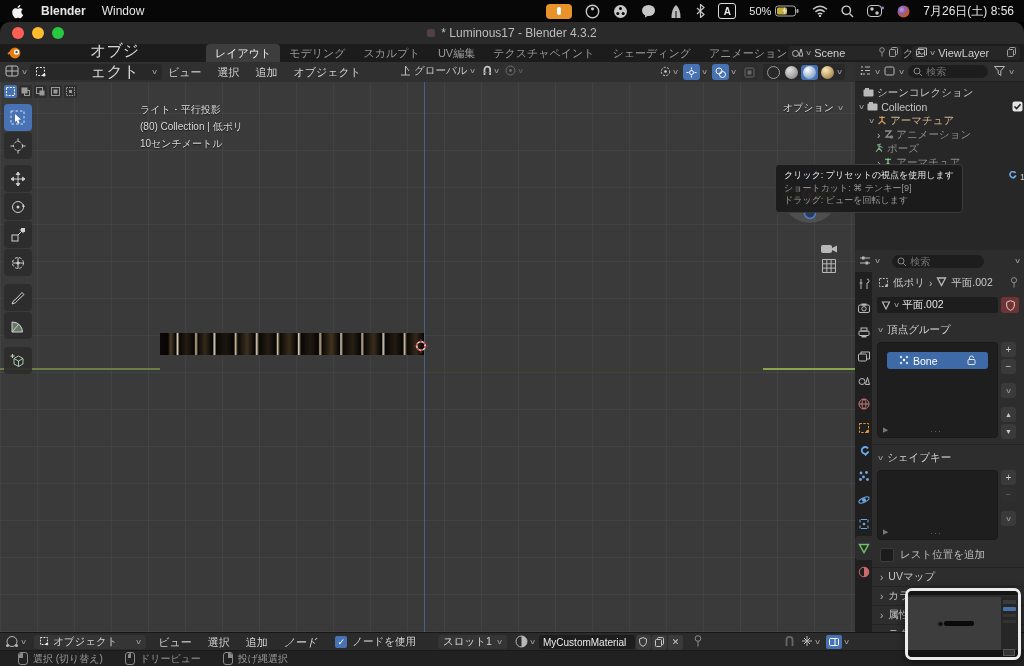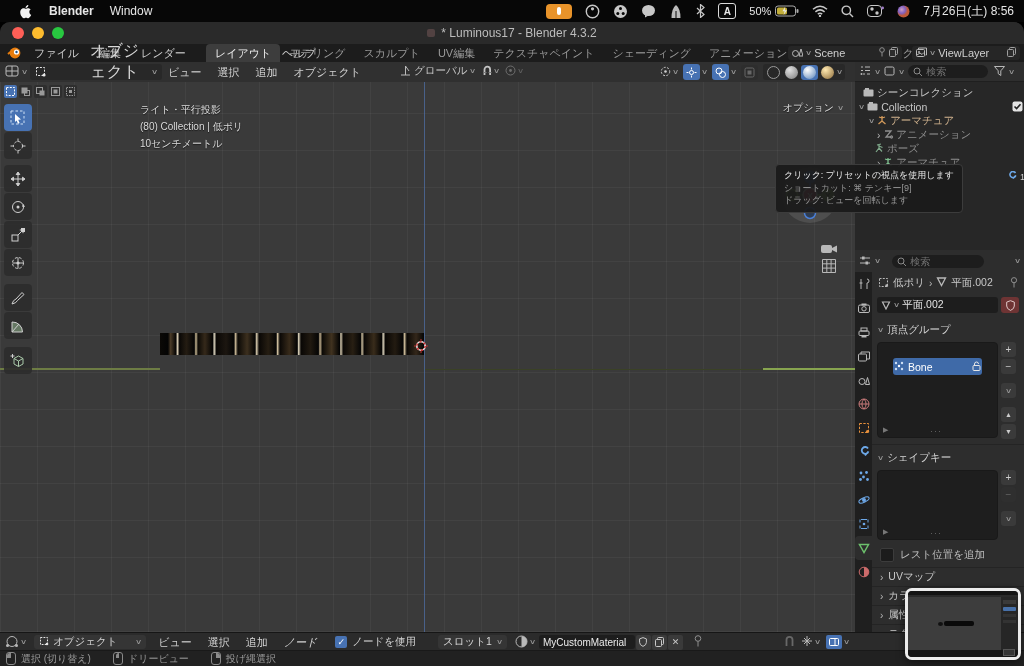--- a/index.html
+++ b/index.html
@@ -75,21 +75,21 @@
   
   .pip{left:905px;top:566px;width:110px;height:66px;background:#3d3d3d;border:3px solid #ececec;border-radius:7px;z-index:80;overflow:hidden;box-shadow:0 2px 8px rgba(0,0,0,.5);}
   .glyph{color:#b9b9b9;}
 </style>
 </head>
 <body>
 
 <div id="app">
 
   <div class="a menubar">
-    <div class="row a" style="left:20px;top:0;gap:16px;">
+    <div class="row a" style="left:12px;top:0;gap:16px;">
       <span style="display:flex;">
         <svg width="13" height="15" viewBox="0 0 13 15">
             <path fill="#f2f2f2" d="M9.3 7.9c0-1.6 1.3-2.4 1.4-2.4-.8-1.1-2-1.3-2.4-1.3-1-.1-2 .6-2.5.6-.5 0-1.3-.6-2.2-.6-1.1 0-2.2.7-2.8 1.7-1.2 2-.3 5 .9 6.6.6.8 1.2 1.7 2.1 1.7.9 0 1.2-.5 2.2-.5 1 0 1.3.5 2.2.5.9 0 1.5-.8 2.1-1.6.6-.9.9-1.8.9-1.9-.1 0-1.9-.7-1.9-2.8zM7.6 3.1c.5-.6.8-1.4.7-2.2-.7 0-1.5.5-2 1-.4.5-.8 1.3-.7 2.1.8.1 1.6-.4 2-.9z"></path>
           </svg>
       </span>
       <span style="font-weight:bold;">Blender</span>
       <span>Window</span>
     </div>
     <div class="row a" style="right:10px;top:0;gap:13px;">
       <span class="micpill">
@@ -186,27 +186,20 @@
       </div>
     </div>
 
     <div class="a topbar">
       <span class="a" style="left:7px;top:3px;"><svg width="14" height="12">
             <circle cx="8" cy="6" r="5.4" fill="#e87d0d"></circle>
             <circle cx="9.5" cy="5" r="2.6" fill="#fff"></circle>
             <circle cx="9.5" cy="5" r="1.2" fill="#265787"></circle>
             <path d="M1 7 L6 3" stroke="#e87d0d" stroke-width="2"></path>
           </svg></span>
-      <div class="row a" style="left:24px;top:0;">
-        <span class="menu-item">ファイル</span>
-        <span class="menu-item">編集</span>
-        <span class="menu-item">レンダー</span>
-        <span class="menu-item">ウィンドウ</span>
-        <span class="menu-item">ヘルプ</span>
-      </div>
       <div class="row a" style="left:206px;top:0;">
         <span class="wtab active">レイアウト</span>
         <span class="wtab">モデリング</span>
         <span class="wtab">スカルプト</span>
         <span class="wtab">UV編集</span>
         <span class="wtab">テクスチャペイント</span>
         <span class="wtab">シェーディング</span>
         <span class="wtab">アニメーション</span>
         <span class="wtab">レンダリング</span>
         <span class="wtab">スクリプト作成</span>
@@ -740,21 +733,21 @@
               </svg>
           </span>
         </div>
 
         <div class="sechead" style="margin:10px 0 0 6px;">
           <span class="chev">∨</span>
           <span>頂点グループ</span>
         </div>
         <div style="position:relative;margin:5px 5px 0;height:94px;">
           <div class="listbox a" style="left:0;top:0;width:119px;height:94px;">
-            <div class="row" style="height:17px;background:#3f6aa8;border-radius:3px;margin:15px;padding:0 1px;gap:4px;">
+            <div class="row" style="height:17px;background:#3f6aa8;border-radius:3px;margin:9px;padding:0 12px;gap:4px;">
               <span><svg width="10" height="10">
                     <circle cx="2" cy="2" r="1.2" fill="#cfe0f5"></circle>
                     <circle cx="8" cy="2" r="1.2" fill="#cfe0f5"></circle>
                     <circle cx="2" cy="8" r="1.2" fill="#cfe0f5"></circle>
                     <circle cx="8" cy="8" r="1.2" fill="#cfe0f5"></circle>
                     <circle cx="5" cy="5" r="1.2" fill="#fff"></circle>
                   </svg></span>
               <span style="color:#fff;font-size:10.5px;flex:1;">Bone</span>
               <span><svg width="9" height="10">
                     <rect x="1" y="4.5" width="7" height="5" rx="1" fill="none" stroke="#e6e6e6"></rect>
@@ -902,21 +895,21 @@
               <svg width="10" height="8">
                 <rect x="0.5" y="0.5" width="9" height="7" rx="1" fill="none" stroke="#fff"></rect>
                 <line x1="6" y1="0.5" x2="6" y2="7.5" stroke="#fff"></line>
               </svg>
             </span>
           <span class="chev">∨</span>
         </span>
       </div>
     </div>
 
-    <div class="a statusbar row" style="gap:22px;padding-left:6px;box-sizing:border-box;">
+    <div class="a statusbar row" style="gap:22px;padding-left:18px;box-sizing:border-box;">
       <span class="row" style="gap:5px;">
         <span class="mouseic">
             <i></i>
           </span>
         <span>選択 (切り替え)</span>
       </span>
       <span class="row" style="gap:5px;">
         <span class="mouseic mid">
             <i></i>
           </span>

